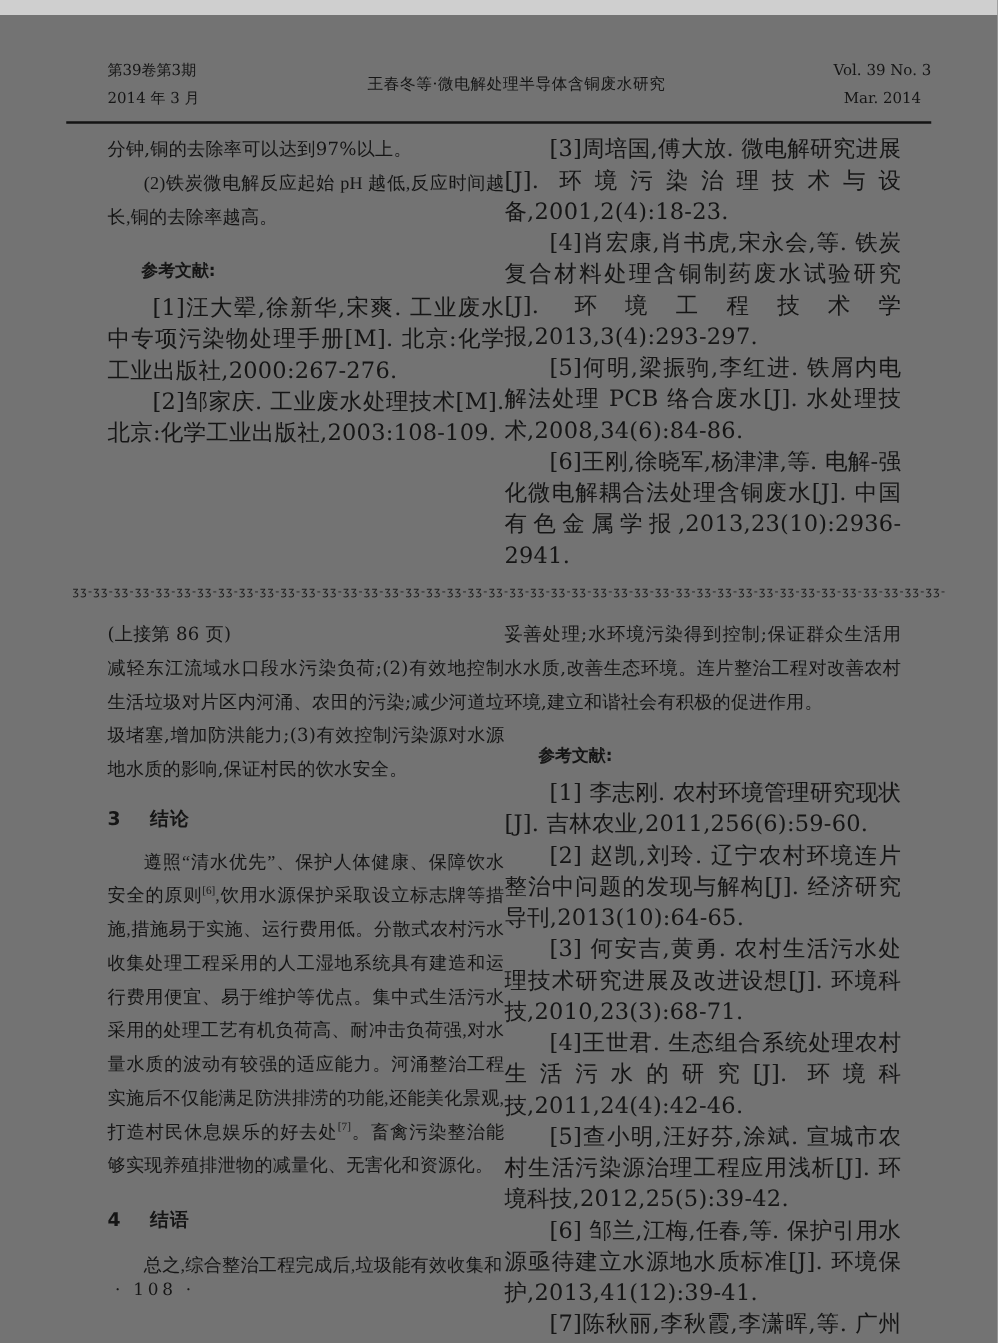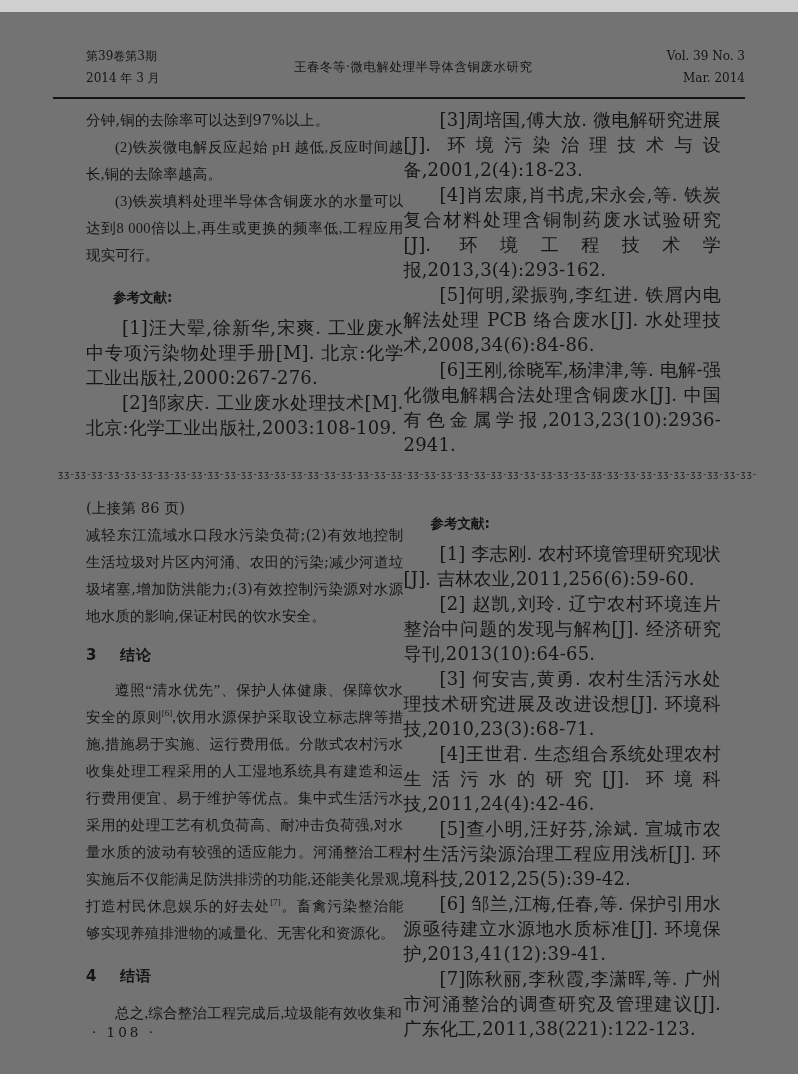--- a/index.html
+++ b/index.html
@@ -7,21 +7,21 @@
   .page {
     position:relative; width:798px; height:1074px; margin:12px auto;
     background:#737373; color:#151515; overflow:hidden;
   }
   
   .header {
     display:flex; justify-content:space-between; align-items:center;
     padding:34px 53px 8px 86px;
   }
   .hdr-left, .hdr-right { font-size:12px; line-height:1.8; white-space:nowrap; }
-  .hdr-right { text-align:right; }
+  .hdr-right { text-align:center; }
   .hdr-center { font-size:12.5px; letter-spacing:.5px; padding:0 8px; }
   .hrule { margin:0 53px; border-top:2.5px solid #141414; }
 
   
   .cols { display:flex; gap:0; padding:8px 77px 0 86px; }
   .col { flex:1 1 0; min-width:0; }
 
   .body { font-size:14.5px; line-height:27px; text-align:justify; letter-spacing:.2px; }
   .ind { text-indent:2em;font-family:Liberation Serif, serif; }
 
@@ -69,28 +69,27 @@
       <div>Vol. 39  No. 3</div>
       <div>Mar.  2014</div>
     </div>
   </div>
   <div class="hrule"></div>
 
   <div class="cols">
     <div class="col">
       <p class="body">分钟,铜的去除率可以达到97%以上。</p>
       <p class="body ind">(2)铁炭微电解反应起始 pH 越低,反应时间越长,铜的去除率越高。</p>
-      <p class="body ind">(3)铁炭填料处理半导体含铜废水的水量可以达到8 000倍以上,再生或更换的频率低,工程应用现实可行。</p>
       <p class="ref-heading">参考文献:</p>
       <p class="ref">[1]汪大翚,徐新华,宋爽. 工业废水中专项污染物处理手册[M]. 北京:化学工业出版社,2000:267-276.</p>
       <p class="ref">[2]邹家庆. 工业废水处理技术[M]. 北京:化学工业出版社,2003:108-109.</p>
     </div>
     <div class="col">
       <p class="ref">[3]周培国,傅大放. 微电解研究进展[J]. 环境污染治理技术与设备,2001,2(4):18-23.</p>
-      <p class="ref">[4]肖宏康,肖书虎,宋永会,等. 铁炭复合材料处理含铜制药废水试验研究 [J]. 环境工程技术学报,2013,3(4):293-162.</p>
+      <p class="ref">[4]肖宏康,肖书虎,宋永会,等. 铁炭复合材料处理含铜制药废水试验研究 [J]. 环境工程技术学报,2013,3(4):293-297.</p>
       <p class="ref">[5]何明,梁振驹,李红进. 铁屑内电解法处理 PCB 络合废水[J]. 水处理技术,2008,34(6):84-86.</p>
       <p class="ref">[6]王刚,徐晓军,杨津津,等. 电解-强化微电解耦合法处理含铜废水[J]. 中国有色金属学报,2013,23(10):2936-2941.</p>
     </div>
   </div>
 
   <div class="divider">ʒʒ-ʒʒ-ʒʒ-ʒʒ-ʒʒ-ʒʒ-ʒʒ-ʒʒ-ʒʒ-ʒʒ-ʒʒ-ʒʒ-ʒʒ-ʒʒ-ʒʒ-ʒʒ-ʒʒ-ʒʒ-ʒʒ-ʒʒ-ʒʒ-ʒʒ-ʒʒ-ʒʒ-ʒʒ-ʒʒ-ʒʒ-ʒʒ-ʒʒ-ʒʒ-ʒʒ-ʒʒ-ʒʒ-ʒʒ-ʒʒ-ʒʒ-ʒʒ-ʒʒ-ʒʒ-ʒʒ-ʒʒ-ʒʒ-ʒʒ-ʒʒ-ʒʒ-ʒʒ-ʒʒ-ʒʒ-ʒʒ-ʒʒ</div>
 
   <div class="cols">
     <div class="col">
       <p class="body">(上接第 86 页)</p>
@@ -105,20 +104,21 @@
 
       <h2 class="sec sec2">
         <span class="sec-num">4</span>
         <span class="sec-title">结语</span>
       </h2>
 
       <p class="body ind">总之,综合整治工程完成后,垃圾能有效收集和</p>
     </div>
 
     <div class="col">
+      <p class="body">妥善处理;水环境污染得到控制;保证群众生活用水水质,改善生态环境。连片整治工程对改善农村环境,建立和谐社会有积极的促进作用。</p>
       <p class="ref-heading">参考文献:</p>
       <p class="ref">[1] 李志刚. 农村环境管理研究现状[J]. 吉林农业,2011,256(6):59-60.</p>
       <p class="ref">[2] 赵凯,刘玲. 辽宁农村环境连片整治中问题的发现与解构[J]. 经济研究导刊,2013(10):64-65.</p>
       <p class="ref">[3] 何安吉,黄勇. 农村生活污水处理技术研究进展及改进设想[J]. 环境科技,2010,23(3):68-71.</p>
       <p class="ref">[4]王世君. 生态组合系统处理农村生活污水的研究[J]. 环境科技,2011,24(4):42-46.</p>
       <p class="ref">[5]查小明,汪好芬,涂斌. 宣城市农村生活污染源治理工程应用浅析[J]. 环境科技,2012,25(5):39-42.</p>
       <p class="ref">[6] 邹兰,江梅,任春,等. 保护引用水源亟待建立水源地水质标准[J]. 环境保护,2013,41(12):39-41.</p>
       <p class="ref">[7]陈秋丽,李秋霞,李潇晖,等. 广州市河涌整治的调查研究及管理建议[J]. 广东化工,2011,38(221):122-123.</p>
     </div>
   </div>

